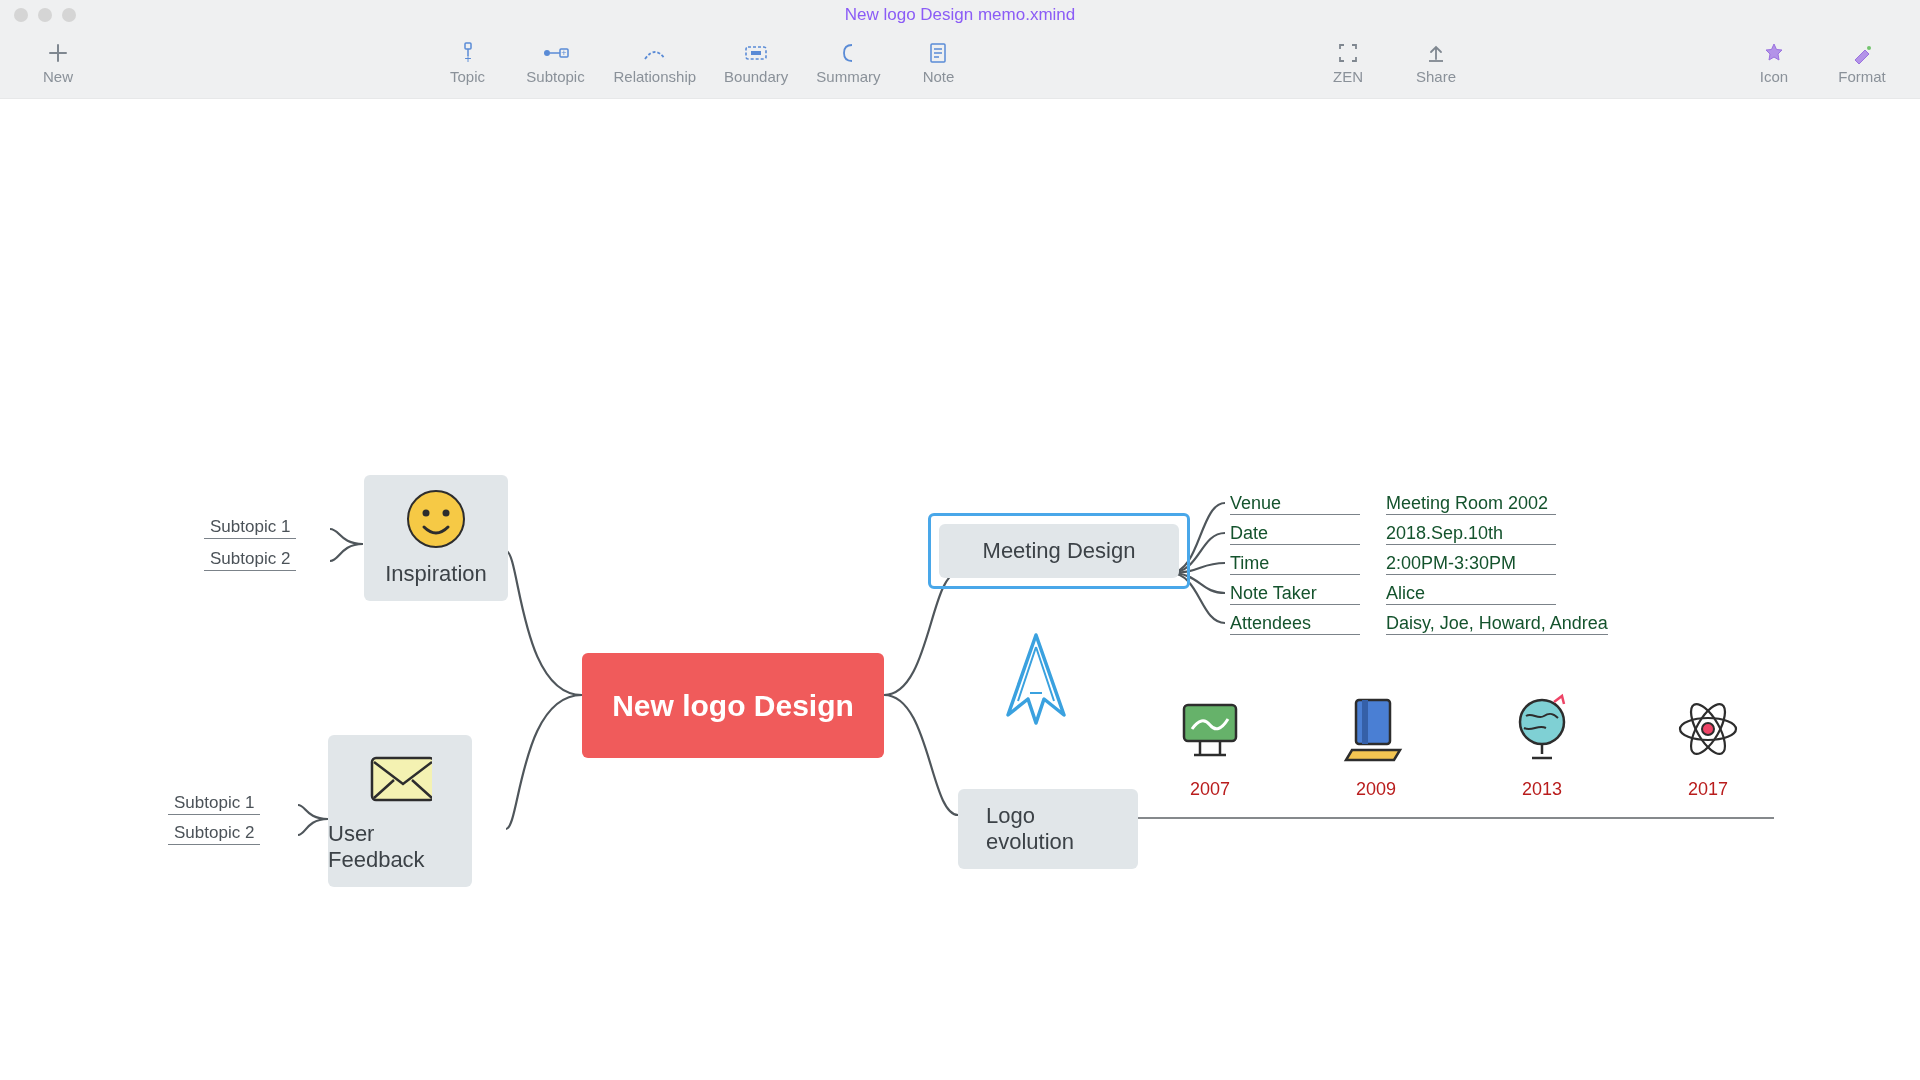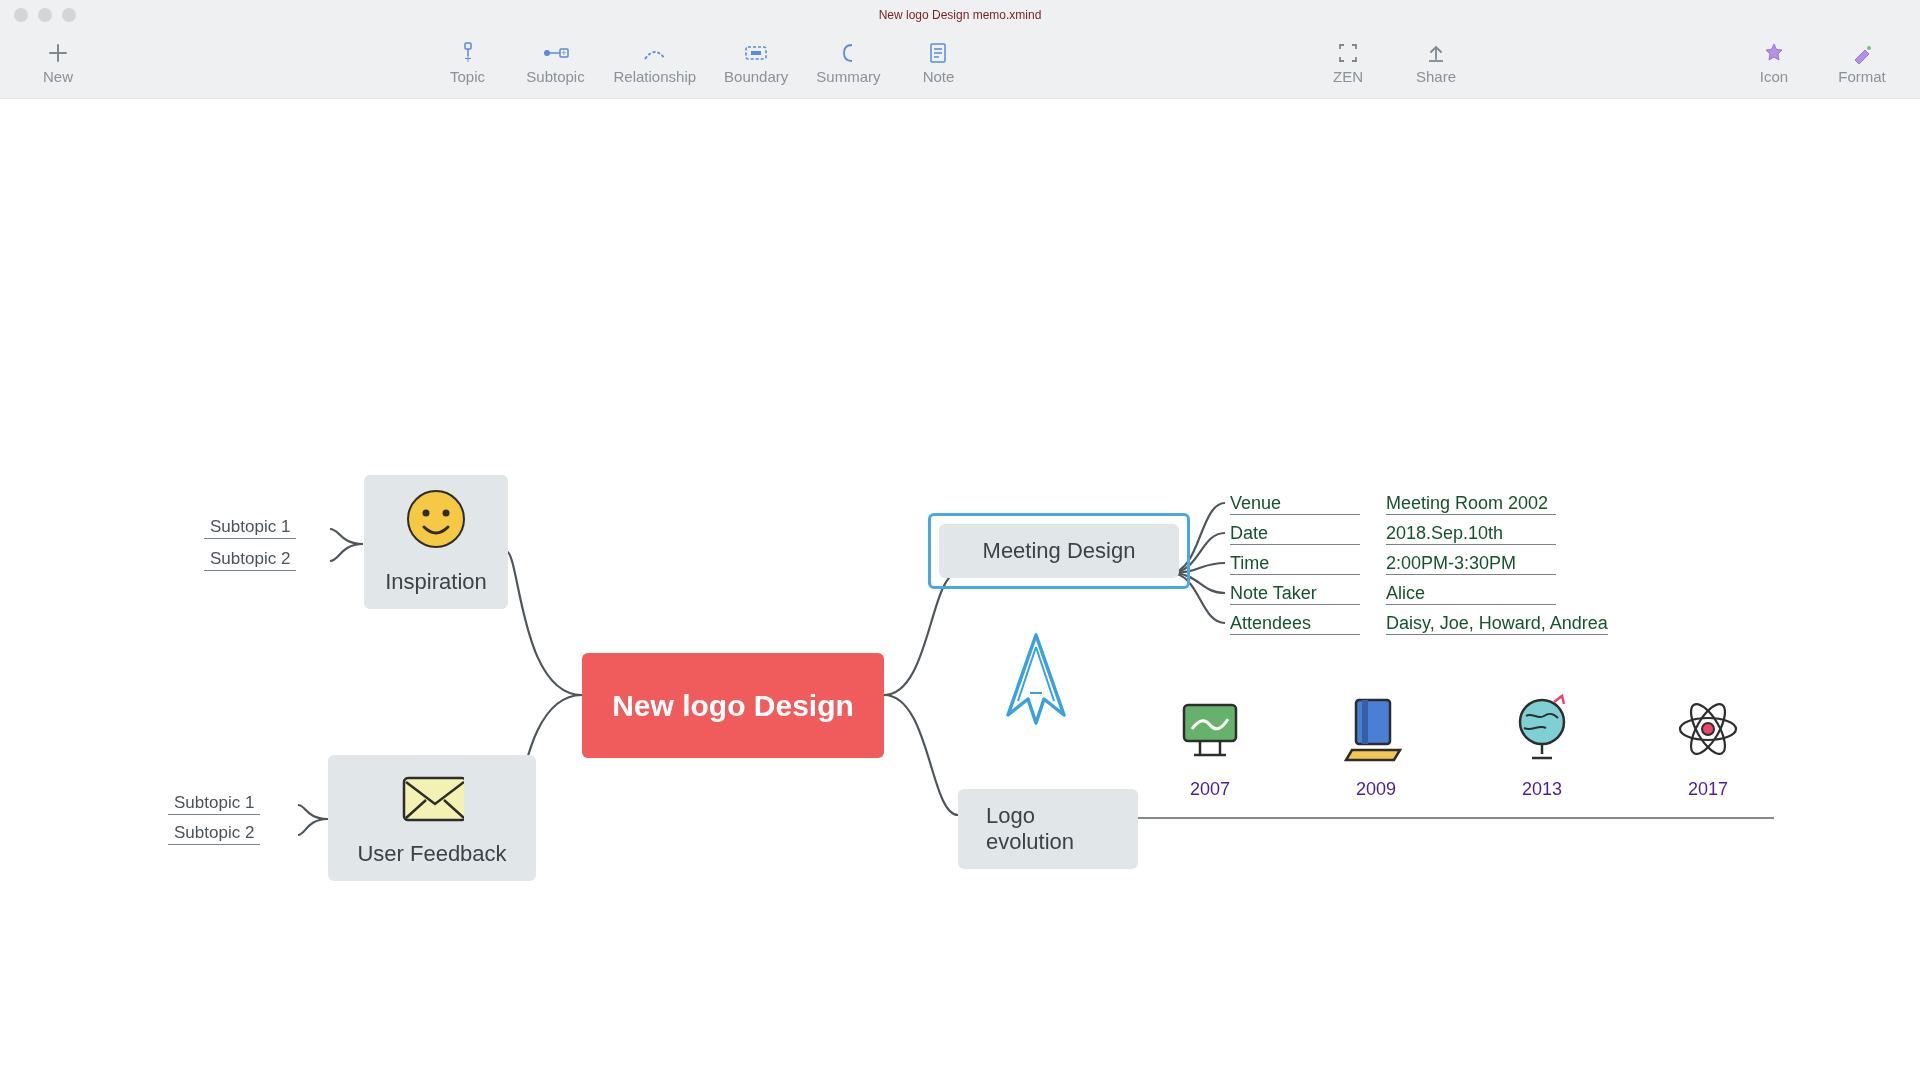--- a/index.html
+++ b/index.html
@@ -1,37 +1,37 @@
 <!DOCTYPE html>
 <html><head>
 <meta charset="utf-8">
 <style>
 html,body{margin:0;padding:0;width:1920px;height:1080px;font-family:-apple-system,"Helvetica Neue",Arial,sans-serif;background:#fff;color:#5a6a74;}
-.title-bar{height:30px;background:#eff0f1;display:flex;align-items:center;position:relative;font-size:12px;color:#7f1d1d;}
+.title-bar{height:30px;background:#eff0f1;display:flex;align-items:center;position:relative;font-size:17px;color:#8b5cf6;}
 .traffic{display:flex;gap:10px;padding-left:14px;}
 .dot{width:14px;height:14px;border-radius:50%;background:#d5d5d5;}
 .win-title{position:absolute;left:50%;transform:translateX(-50%);}
 .toolbar{height:68px;background:#eff0f1;display:flex;align-items:flex-start;border-bottom:1px solid #e7e8e9;}
 .tb-group{display:flex;}
 .tb-btn{display:flex;flex-direction:column;align-items:center;justify-content:flex-end;padding:8px 14px 6px;font-size:15px;color:#8a9199;cursor:pointer;min-width:60px;}
 .tb-icon{height:30px;display:flex;align-items:center;justify-content:center;color:#5a8bd6;font-size:22px;}
 .spacer{flex:1;}
 .canvas{position:relative;width:1920px;height:982px;background:#fff;}
 .node, .central, .sel, .sub, .detail, .tlItem{position:absolute;}
 .central{left:582px;top:554px;width:302px;height:105px;background:#f05b5b;border-radius:6px;color:#fff;font-size:30px;font-weight:600;display:flex;align-items:center;justify-content:center;}
 .gray-node{background:#e1e6e9;border-radius:6px;color:#3c4247;font-size:22px;display:flex;flex-direction:column;align-items:center;justify-content:flex-end;padding:12px 0 14px;}
 .gn-icon{width:64px;height:64px;display:flex;align-items:center;justify-content:center;margin-bottom:10px;}
 .pill{background:#e1e6e9;border-radius:6px;color:#3c4247;font-size:22px;display:flex;align-items:center;justify-content:center;padding:14px 28px;}
 .sel-wrap{border:3px solid #49a7e9;border-radius:6px;padding:8px;}
 .sub-label{font-size:17px;color:#4b5258;border-bottom:1.5px solid #7b8289;padding:0 6px 2px;}
 .detail-row{display:flex;font-size:18px;color:#14532d;padding:2px 0;}
 .detail-k{min-width:130px;border-bottom:1.5px solid #7b8289;margin-right:26px;}
 .detail-v{border-bottom:1.5px solid #7b8289;min-width:170px;}
 .tl-icon-box{width:80px;height:72px;display:flex;align-items:center;justify-content:center;margin-bottom:14px;}
-.tl-year{font-size:18px;color:#4c1d95;text-align:center;}
+.tl-year{font-size:18px;color:#b91c1c;text-align:center;}
 svg.conn{position:absolute;left:0;top:0;pointer-events:none;}
 .arrow-cursor{position:absolute;left:990px;top:530px;}
 .timeline-axis{position:absolute;left:1138px;top:718px;width:636px;border-top:2px solid #85898c;}
 </style>
 </head>
 <body>
 
 <div class="title-bar">
   <div class="traffic">
     <div class="dot"></div>
@@ -167,35 +167,35 @@
       <path d="M1170 474 C1200 474 1200 404 1225 404"></path>
       <path d="M1170 474 C1200 474 1200 434 1225 434"></path>
       <path d="M1170 474 C1200 474 1200 464 1225 464"></path>
       <path d="M1170 474 C1200 474 1200 494 1225 494"></path>
       <path d="M1170 474 C1200 474 1200 524 1225 524"></path>
     </g>
   </svg>
 
   <div class="central">New logo Design</div>
 
-  <div class="node gray-node" style="left:364px;top:376px;width:144px;gap:8px;">
+  <div class="node gray-node" style="left:364px;top:376px;width:144px;">
     <div class="gn-icon">
       <svg width="64" height="64">
           <circle cx="32" cy="32" r="28" fill="#f6c945" stroke="#2d2d2d" stroke-width="2"></circle>
           <circle cx="22" cy="26" r="3.5" fill="#2d2d2d"></circle>
           <circle cx="42" cy="26" r="3.5" fill="#2d2d2d"></circle>
           <path d="M20 40 Q32 52 44 40" stroke="#2d2d2d" stroke-width="3" fill="none" stroke-linecap="round"></path>
         </svg>
     </div>
     <span>Inspiration</span>
   </div>
   <div class="sub" style="left:204px;top:418px;"><span class="sub-label">Subtopic 1</span></div>
   <div class="sub" style="left:204px;top:450px;"><span class="sub-label">Subtopic 2</span></div>
 
-  <div class="node gray-node" style="left:328px;top:656px;width:208px;">
+  <div class="node gray-node" style="left:328px;top:636px;width:144px;">
     <div class="gn-icon">
       <svg width="70" height="50">
           <rect x="4" y="4" width="62" height="42" rx="4" fill="#f4f2b2" stroke="#2d2d2d" stroke-width="2.5"></rect>
           <path d="M6 8 L35 30 L64 8" stroke="#2d2d2d" stroke-width="2.5" fill="none"></path>
           <path d="M6 44 L26 26 M64 44 L44 26" stroke="#2d2d2d" stroke-width="2.5"></path>
         </svg>
     </div>
     <span>User Feedback</span>
   </div>
   <div class="sub" style="left:168px;top:694px;"><span class="sub-label">Subtopic 1</span></div>

